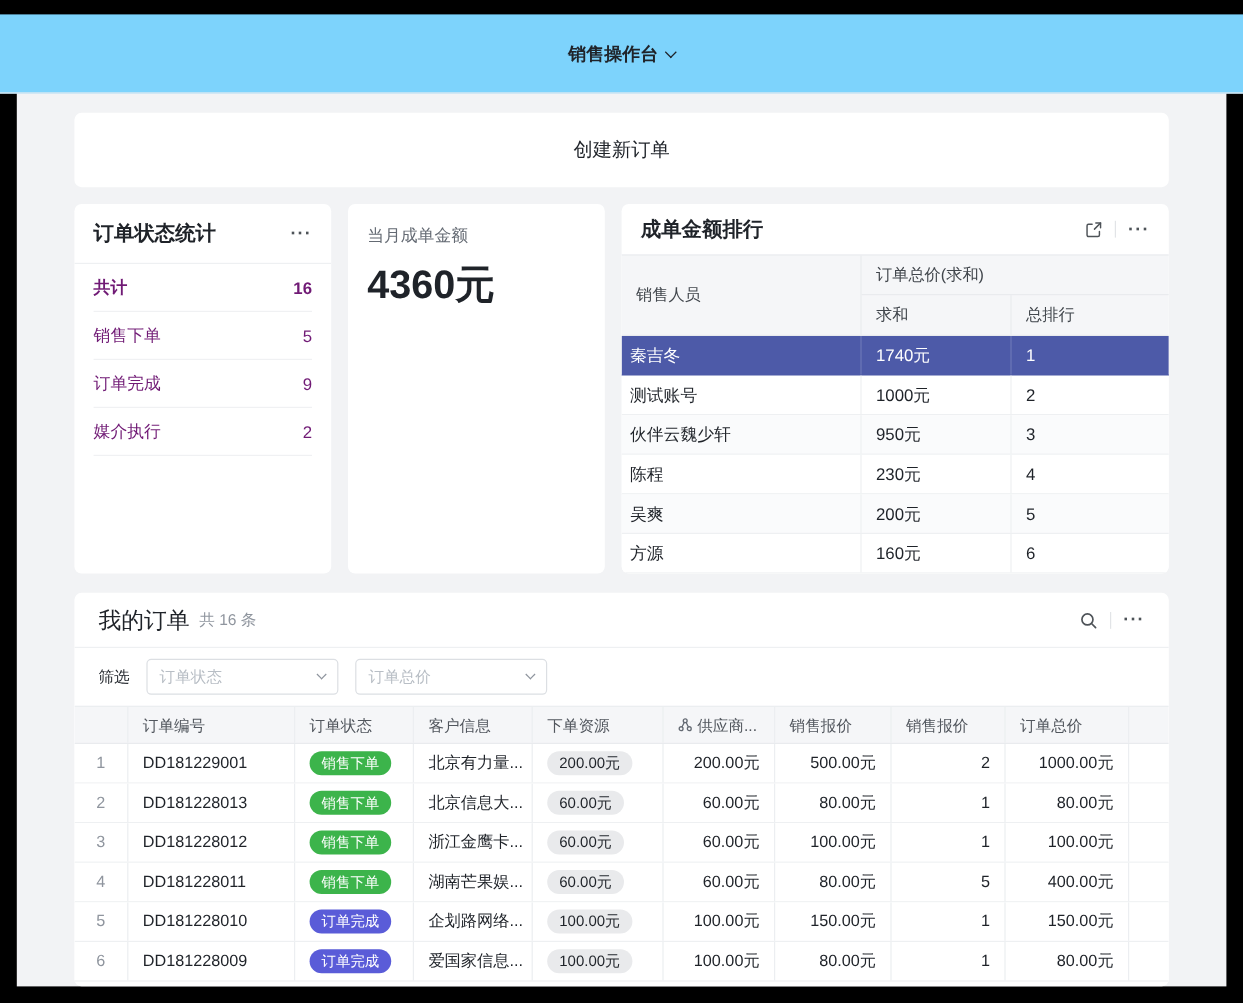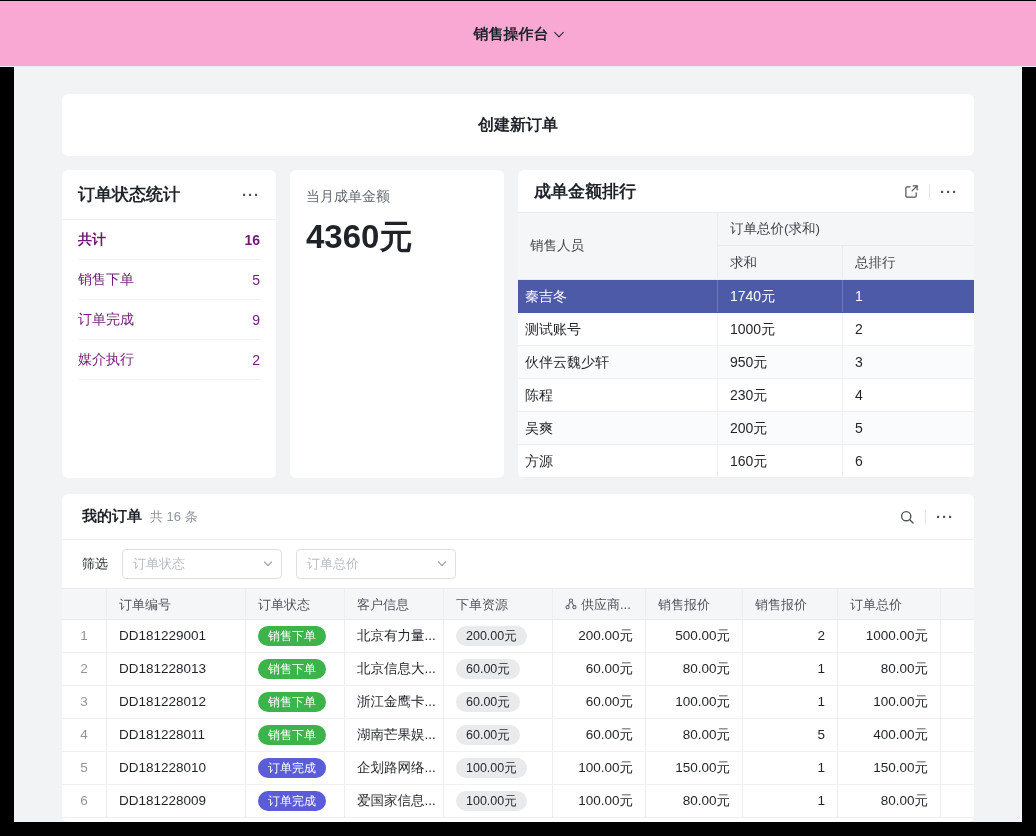--- a/index.html
+++ b/index.html
@@ -5,38 +5,38 @@
   * { box-sizing: border-box; }
   html,body { margin:0; padding:0; }
   body {
     width:1036px; height:836px; position:relative; overflow:hidden;
     background:#000; color:#1f2329;
     font-family:"Liberation Sans","DejaVu Sans",sans-serif;
   }
   [data-interactable="true"] { cursor:pointer; }
 
   
-  .topbar { position:absolute; top:1px; left:0; right:0; height:66px; background:#f9a8d4; border-bottom:1px solid #ebedf0; z-index:2; }
+  .topbar { position:absolute; top:12px; left:0; right:0; height:66px; background:#7dd3fc; border-bottom:1px solid #ebedf0; z-index:2; }
   .topbar-title { position:absolute; left:50%; top:0; transform:translateX(-50%); height:66px; display:flex; align-items:center; gap:7px; font-size:15px; font-weight:600; color:#1f2329; }
   .caret { display:inline-block; width:7px; height:7px; border-right:1.5px solid currentColor; border-bottom:1.5px solid currentColor; transform:rotate(45deg); margin-top:-4px; }
   .topbar-back { position:absolute; right:8px; top:0; height:66px; display:flex; align-items:center; gap:5px; font-size:13px; color:#1f2329; }
   .icn { display:inline-flex; align-items:center; justify-content:center; }
 
   
   .frame { position:absolute; top:66px; left:14px; right:14px; bottom:14px; background:var(--frame-bg,#f2f3f5); overflow:hidden; }
   .inner { padding:28px 48px 0; }
 
   .card { background:#fff; border-radius:6px; overflow:hidden; }
   .card-head { height:50px; display:flex; align-items:center; justify-content:space-between; padding:0 16px; }
   .card-title { font-size:17px; font-weight:600; color:#1f2329; }
   .dots { font-size:15px; font-weight:700; letter-spacing:1px; color:#4e5358; line-height:1; }
   .head-actions { display:flex; align-items:center; gap:10px; }
   .vdiv { width:1px; height:14px; background:#e2e4e7; display:inline-block; }
 
-  .create-card { height:62px; background:#fff; border-radius:6px; display:flex; align-items:center; justify-content:center; font-size:16px; font-weight:700; color:#1f2329; }
+  .create-card { height:62px; background:#fff; border-radius:6px; display:flex; align-items:center; justify-content:center; font-size:16px; font-weight:400; color:#1f2329; }
 
   .cards-row { display:flex; gap:14px; margin-top:14px; height:308px; }
   .card-status { width:214px; }
   .card-status .card-head { border-bottom:1px solid #eef0f2; }
   .status-rows { padding:0 16px; }
   .status-row { height:40px; display:flex; align-items:center; justify-content:space-between; border-bottom:1px solid #f0f1f3; font-size:14px; color:#701a75; }
   .status-row.total { font-weight:700; }
 
   .card-amount { width:214px; padding:18px 16px; }
   .amount-title { font-size:14px; color:#646a73; }
@@ -52,21 +52,21 @@
   .rk-row:nth-child(odd) { background:#fafbfc; }
   .rk-cell-name { width:200px; padding:0 7px; border-right:1px solid #eef0f2; overflow:hidden; white-space:nowrap; }
   .rk-cell-sum  { width:125px; padding:0 12px; border-right:1px solid #eef0f2; }
   .rk-cell-rank { flex:1; padding:0 12px; }
   .rk-row.hl, .rk-row.hl:nth-child(odd) { background:var(--highlight-row,#4d5aa8); color:#fff; border-color:var(--highlight-row,#4d5aa8); }
   .rk-row.hl > div { border-color:rgba(255,255,255,.18); }
 
   
   .orders-card { margin-top:16px; height:328px; display:flex; flex-direction:column; }
   .orders-head { height:46px; flex:none; display:flex; align-items:center; padding:0 20px; border-bottom:1px solid #eef0f2; }
-  .orders-title { font-size:15px; font-weight:700; }
+  .orders-title { font-size:19px; font-weight:400; }
   .orders-count { font-size:13px; color:#8f959e; margin-left:8px; }
   .orders-head .head-actions { margin-left:auto; }
   .filter-row { height:48px; flex:none; display:flex; align-items:center; gap:14px; padding:0 20px; }
   .filter-label { font-size:13px; color:#1f2329; }
   .select { width:160px; height:30px; border:1px solid #dcdfe3; border-radius:4px; background:#fff; display:flex; align-items:center; padding:0 10px; font-size:13px; color:#b8bec5; }
   .select .caret { margin-left:auto; color:#8f959e; width:6px; height:6px; }
 
   .o-table { flex:1; overflow:hidden; font-size:13.5px; }
   .o-hrow { display:flex; height:32px; line-height:31px; background:#f5f6f8; color:#51565d; font-size:13px; border-top:1px solid #e9ebee; border-bottom:1px solid #e9ebee; }
   .o-row { display:flex; height:33px; line-height:32px; background:#fff; border-bottom:1px solid #eef0f2; }

